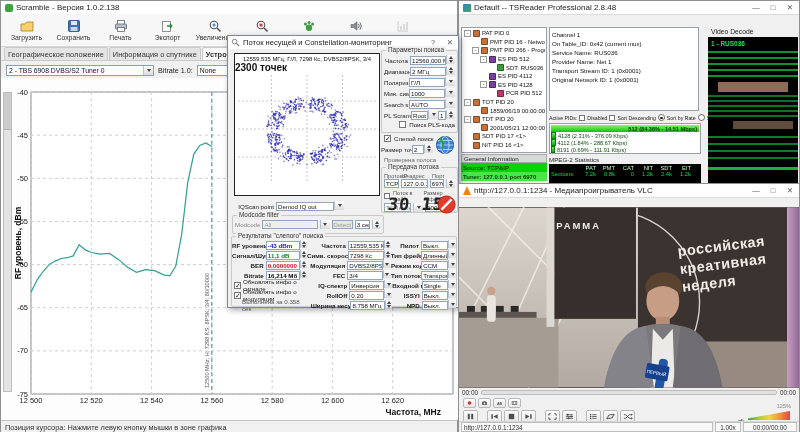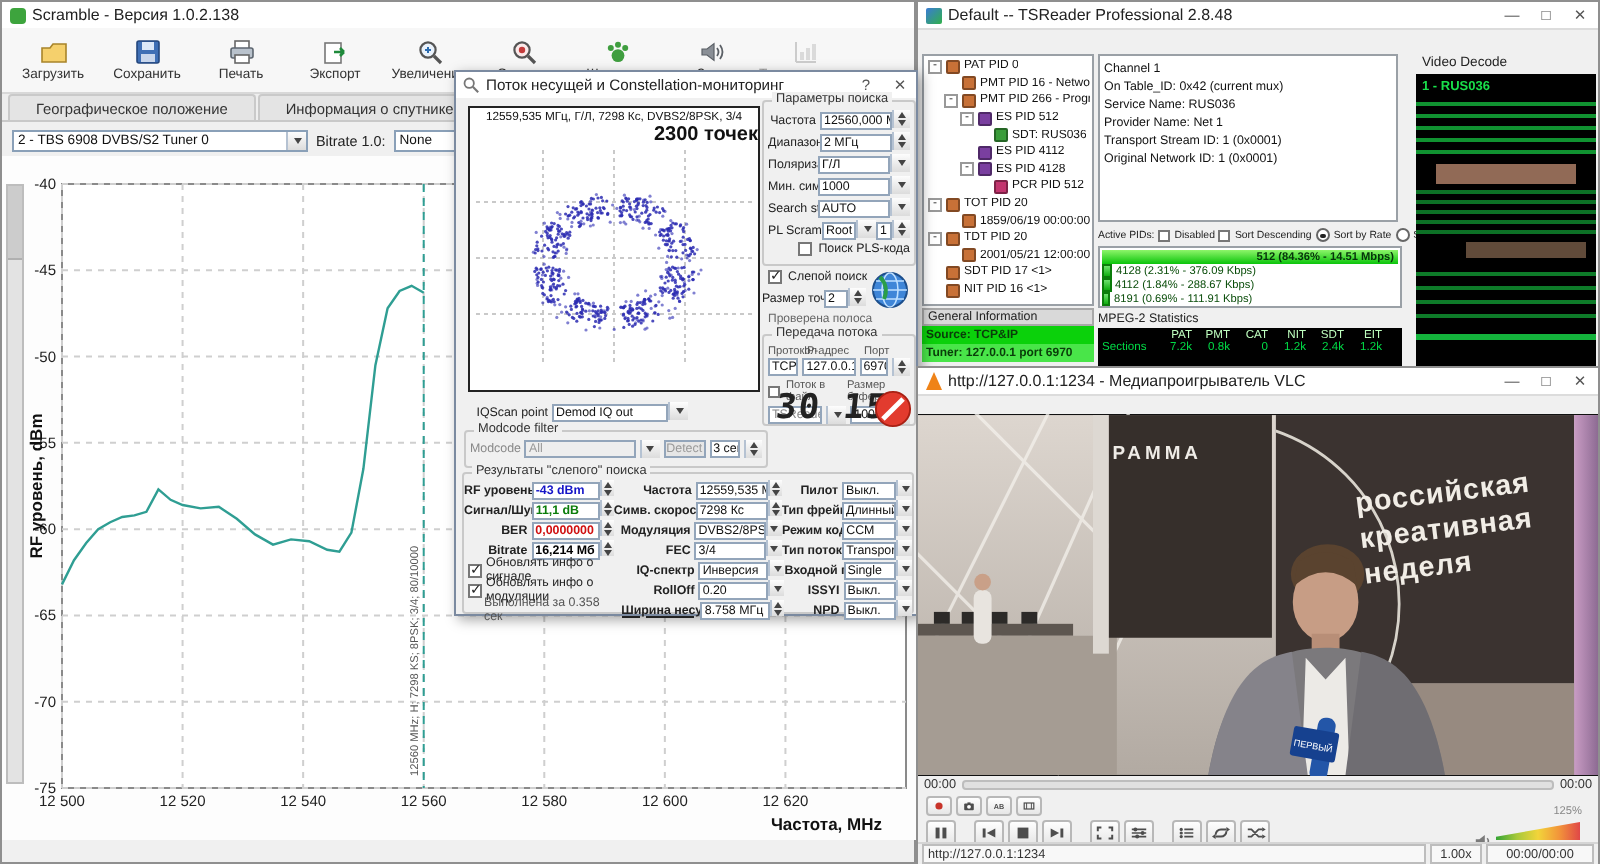--- a/index.html
+++ b/index.html
@@ -18,21 +18,21 @@
   #cs-toolbar{position:absolute;left:0;top:13px;width:100%;height:33px;background:#f7f7f7;
     border-bottom:1px solid #d8d8d8;display:flex;align-items:center;padding-left:2px;box-sizing:border-box;}
   .tb-btn{width:47px;height:29px;display:flex;flex-direction:column;align-items:center;justify-content:center;gap:1px;}
   .tb-btn .tb-ic{width:14px;height:14px;}
   .tb-btn .tb-ic svg{width:14px;height:14px;display:block;}
   .tb-btn .tb-lb{font-size:6.8px;color:#333;white-space:nowrap;}
   .tb-btn.dis .tb-lb{color:#9a9a9a;}
   .tb-btn.dis svg{opacity:.45;}
   #cs-tabs{position:absolute;left:0;top:46px;width:100%;height:14px;display:flex;align-items:flex-end;
     padding-left:3px;box-sizing:border-box;border-bottom:1px solid #c9c9c9;background:#eee;}
-  .cs-tab{font-size:7.4px;color:#333;padding:2px 13px 1px;border:1px solid #c9c9c9;border-bottom:none;
+  .cs-tab{font-size:7.4px;color:#333;padding:2px 3px 1px;border:1px solid #c9c9c9;border-bottom:none;
     background:#e4e4e4;margin-right:1px;border-radius:2px 2px 0 0;white-space:nowrap;}
   .cs-tab.active{background:#fafafa;font-weight:bold;}
   #cs-device{position:absolute;left:0;top:61px;width:100%;height:16px;display:flex;align-items:center;
     gap:4px;padding-left:5px;box-sizing:border-box;font-size:7.2px;color:#222;}
   .sel{background:#fff;border:1px solid #8aa0b8;height:11px;display:flex;align-items:center;
     font-size:6.8px;color:#111;padding-left:2px;box-sizing:border-box;position:relative;overflow:hidden;white-space:nowrap;}
   .sel .txt{flex:1;overflow:hidden;}
   .ddb{width:9px;align-self:stretch;background:linear-gradient(#fdfdfd,#dcdcdc);
     border-left:1px solid #b5c2d2;display:flex;align-items:center;justify-content:center;flex:none;}
   .tri-dn{width:0;height:0;border-left:2.5px solid transparent;border-right:2.5px solid transparent;border-top:3.5px solid #444;}
@@ -254,40 +254,43 @@
           <text x="27" y="275.35714285714283" font-size="7.5" fill="#222" text-anchor="end">-70</text>
           <line x1="30" y1="316" x2="452" y2="316" stroke="#cfcfcf" stroke-dasharray="3,3"></line>
           <text x="27" y="318.5" font-size="7.5" fill="#222" text-anchor="end">-75</text>
           <polyline points="30.0,214.2 36.0,202.1 42.1,193.5 48.1,186.6 54.1,183.1 60.1,180.5 66.2,179.7 72.2,177.9 78.2,166.7 84.3,171.9 90.3,174.5 99.3,176.2 108.4,175.4 117.4,181.4 126.5,189.2 135.5,194.3 144.5,191.7 153.6,192.6 162.6,196.9 168.7,197.8 174.7,188.3 180.7,156.4 186.7,104.6 192.8,76.1 198.8,67.5 204.8,64.9 210.9,68.4" fill="none" stroke="#2f9e93" stroke-width="1.2"></polyline>
           <line x1="210.85714285714286" y1="14" x2="210.85714285714286" y2="316" stroke="#2f9e93" stroke-width="1" stroke-dasharray="4,3"></line>
           <text transform="translate(207.85714285714286,310) rotate(-90)" font-size="5.6" fill="#555">12560 MHz; H; 7298 KS; 8PSK; 3/4; 80/10000</text>
           <text x="440" y="337" font-size="8.5" font-weight="bold" fill="#111" text-anchor="end">Частота, MHz</text>
           <text transform="translate(20,165) rotate(-90)" font-size="8.5" font-weight="bold" fill="#111" text-anchor="middle">RF уровень, dBm</text>
         </svg>
     </div>
+    <div id="cs-status">
+      <span>Позиция курсора: Нажмите левую кнопку мышки в зоне графика</span>
+    </div>
   </div>
 
   <div class="win" id="dialog" style="left:227px;top:35px;width:232px;height:273px;">
     <div class="dlg-title">
       <span style="width:9px;height:9px;">
         <svg viewBox="0 0 10 10" width="9" height="9">
             <circle cx="4" cy="4" r="2.6" fill="none" stroke="#777" stroke-width="1"></circle>
             <path d="M6 6l3 3" stroke="#777" stroke-width="1.2"></path>
           </svg>
       </span>
       <span>Поток несущей и Constellation-мониторинг</span>
       <span class="wbtns">
         <span class="wbtn">?</span>
         <span class="wbtn">✕</span>
       </span>
     </div>
 
     <div style="position:absolute;left:6px;top:17px;width:144px;height:141px;background:#fff;border:1px solid #222;">
       <div style="font-size:5.9px;text-align:center;margin-top:2px;color:#111;white-space:nowrap;">12559,535 МГц, Г/Л, 7298 Кс, DVBS2/8PSK, 3/4</div>
-      <div style="font-size:10px;font-weight:bold;text-align:right;color:#111;">2300 точек</div>
+      <div style="font-size:10px;font-weight:bold;text-align:left;color:#111;">2300 точек</div>
       <svg id="constellation-svg" width="142" height="112" style="display:block;margin:0 auto;">
           <line x1="35.5" y1="2" x2="35.5" y2="110" stroke="#c9c9c9" stroke-dasharray="2,2"></line>
           <line x1="2" y1="28" x2="140" y2="28" stroke="#c9c9c9" stroke-dasharray="2,2"></line>
           <line x1="71" y1="2" x2="71" y2="110" stroke="#c9c9c9" stroke-dasharray="2,2"></line>
           <line x1="2" y1="56" x2="140" y2="56" stroke="#c9c9c9" stroke-dasharray="2,2"></line>
           <line x1="106.5" y1="2" x2="106.5" y2="110" stroke="#c9c9c9" stroke-dasharray="2,2"></line>
           <line x1="2" y1="84" x2="140" y2="84" stroke="#c9c9c9" stroke-dasharray="2,2"></line>
           <circle cx="102.2" cy="70.1" r="0.8" fill="#2b2bb2" opacity="0.85"></circle>
           <circle cx="100.6" cy="76.1" r="0.8" fill="#2b2bb2" opacity="0.85"></circle>
           <circle cx="102.5" cy="73.6" r="0.8" fill="#2b2bb2" opacity="0.85"></circle>

